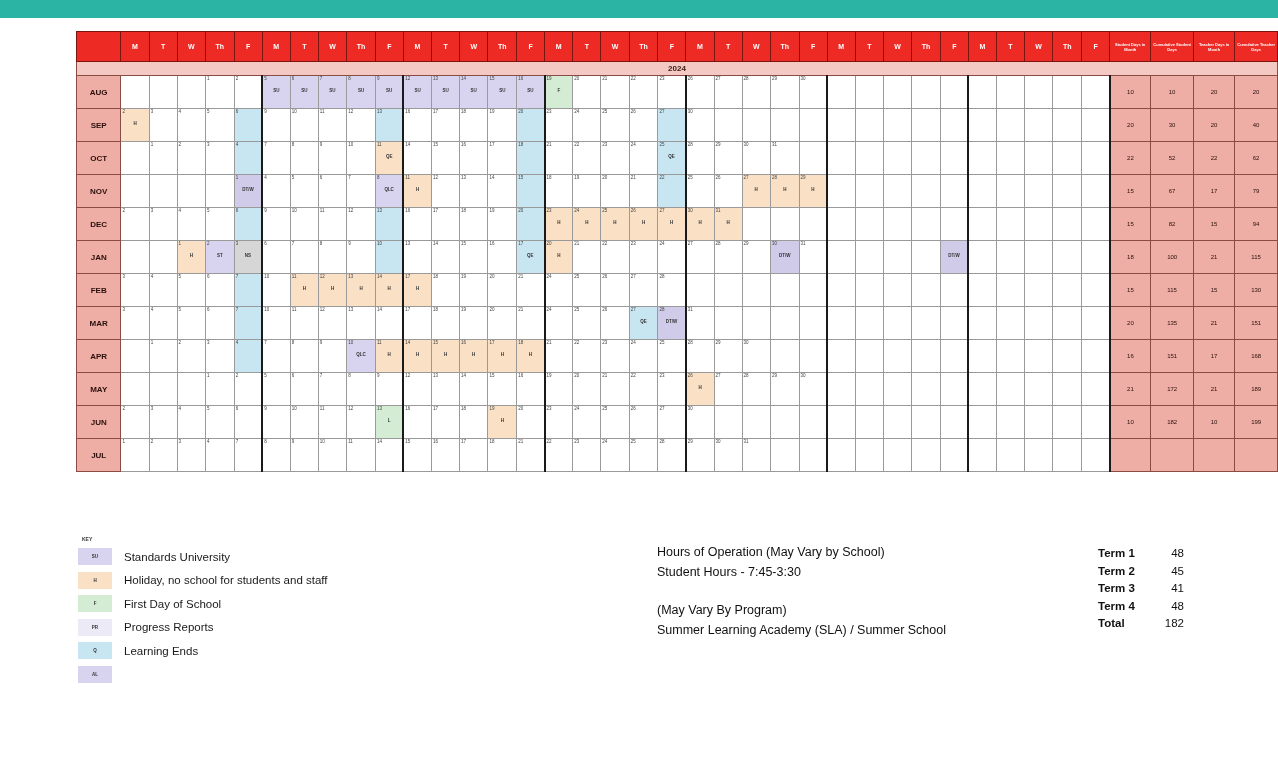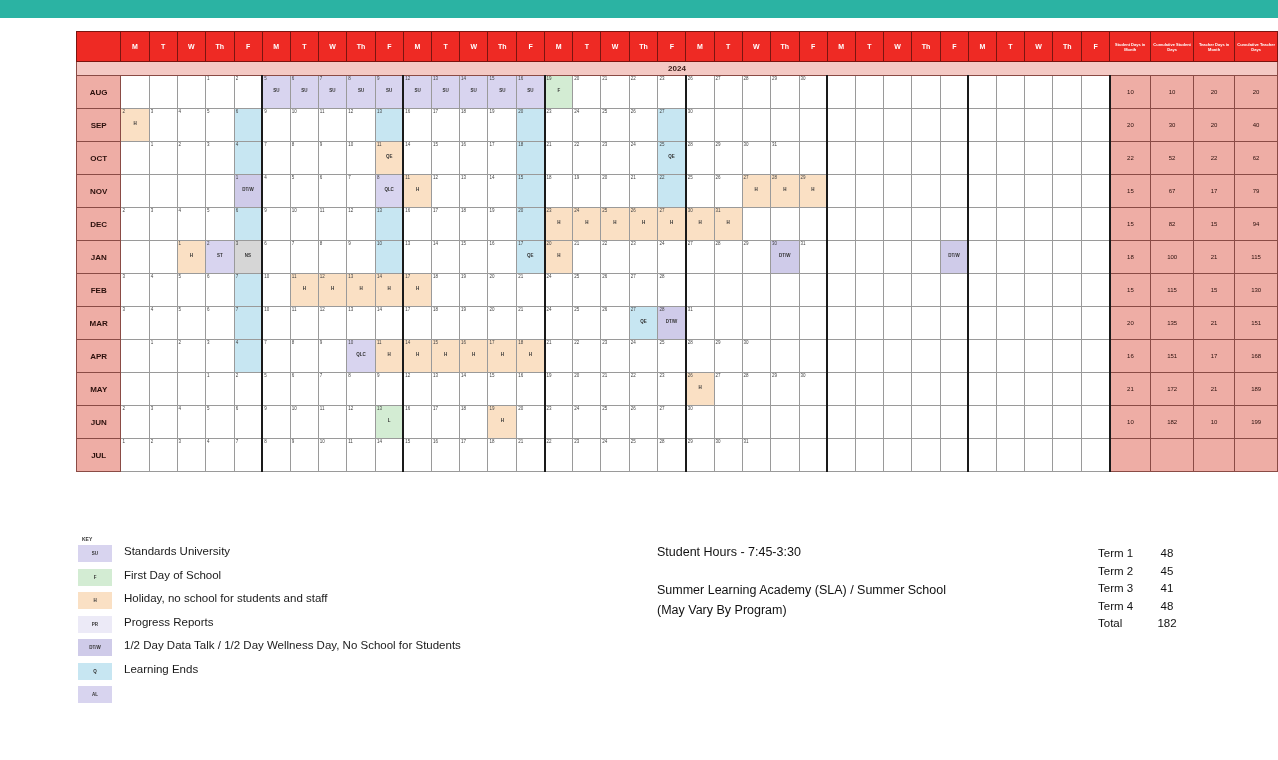--- a/index.html
+++ b/index.html
@@ -82,39 +82,39 @@
     width:47px; height:33px;
     background:#eeada5; color:#2b100c;
     font-size:6px; text-align:center; vertical-align:middle;
     border:1px solid #8a4b45;
   }
   .sum-blank { background:#eeada5; border:1px solid #8a4b45; }
 
   
   .legend { position:absolute; left:78px; top:518px; width:560px; }
   .key-label { font-size:5px; font-weight:bold; color:#333; margin-bottom:3px; padding-left:4px;}
-  .leg-row { display:flex; height:23.5px; }
+  .leg-row { display:flex; align-items:center; height:23.5px; }
   .leg-sw {
     width:34px; height:17px; margin-right:12px;
     font-size:4.5px; font-weight:bold; color:#333;
     display:flex; align-items:center; justify-content:center;
     flex:0 0 auto;
   }
   .leg-txt { font-size:11.5px; color:#1a1a1a; }
 
   
   .hours { position:absolute; left:657px; top:524px; width:420px; }
   .hours div { font-size:12.5px; color:#111; line-height:20px; }
   .hours .gap { height:18px; }
 
   
   .terms { position:absolute; left:1098px; top:527px; }
   .terms .trow { display:flex; font-size:11.5px; color:#111; line-height:17.5px; }
-  .terms .tname { width:52px; }
-  .terms .tval { width:34px; text-align:center; }
+  .terms .tname { width:52px;font-weight:bold; }
+  .terms .tval { width:34px; text-align:right; }
 </style>
 </head>
 <body>
 
 <div class="teal-banner"></div>
 
 <div class="page">
 
   <div class="cal-wrap">
     <table class="cal">
@@ -1249,50 +1249,47 @@
   </div>
 
   <div class="legend">
     <div class="key-label">KEY</div>
     <div id="legend-rows">
         <div class="leg-row">
           <div class="leg-sw c-su">SU</div>
           <div class="leg-txt">Standards University</div>
         </div>
         <div class="leg-row">
+          <div class="leg-sw c-hol">H</div>
+          <div class="leg-txt">Holiday, no school for students and staff</div>
+        </div>
+        <div class="leg-row">
           <div class="leg-sw c-first">F</div>
           <div class="leg-txt">First Day of School</div>
         </div>
         <div class="leg-row">
-          <div class="leg-sw c-hol">H</div>
-          <div class="leg-txt">Holiday, no school for students and staff</div>
-        </div>
-        <div class="leg-row">
           <div class="leg-sw c-pr">PR</div>
           <div class="leg-txt">Progress Reports</div>
-        </div>
-        <div class="leg-row">
-          <div class="leg-sw c-half">DT/W</div>
-          <div class="leg-txt">1/2 Day Data Talk / 1/2 Day Wellness Day, No School for Students</div>
         </div>
         <div class="leg-row">
           <div class="leg-sw c-qe">Q</div>
           <div class="leg-txt">Learning Ends</div>
         </div>
         <div class="leg-row">
           <div class="leg-sw c-asy">AL</div>
         </div>
       </div>
   </div>
 
   <div class="hours">
+    <div>Hours of Operation (May Vary by School)</div>
     <div>Student Hours - 7:45-3:30</div>
     <div class="gap"></div>
+    <div>(May Vary By Program)</div>
     <div>Summer Learning Academy (SLA) / Summer School</div>
-    <div>(May Vary By Program)</div>
   </div>
 
   <div class="terms">
     <div id="term-rows">
         <div class="trow">
           <div class="tname">Term 1</div>
           <div class="tval">48</div>
         </div>
         <div class="trow">
           <div class="tname">Term 2</div>

